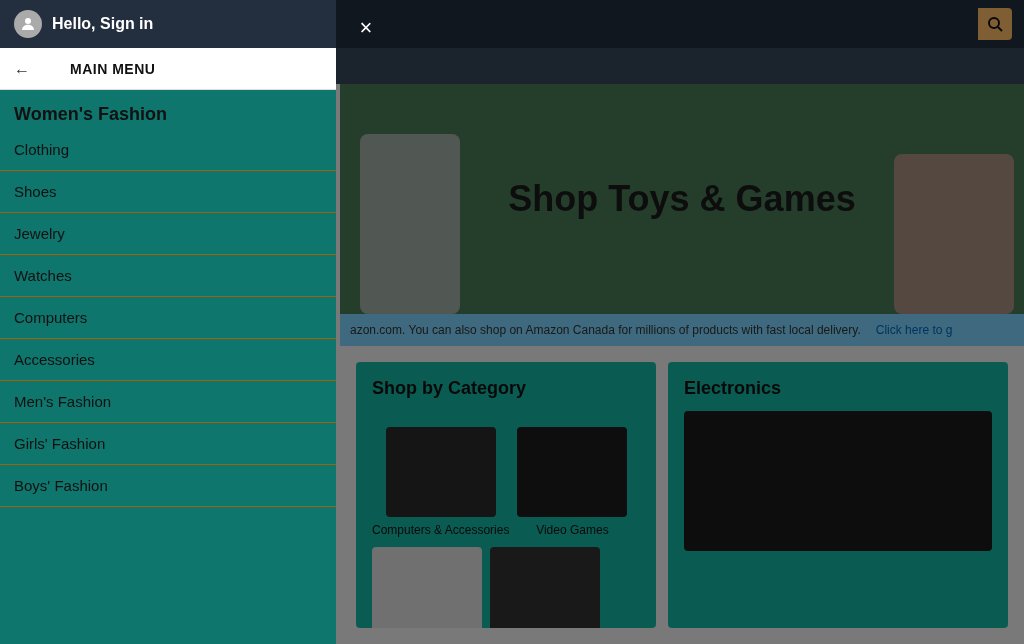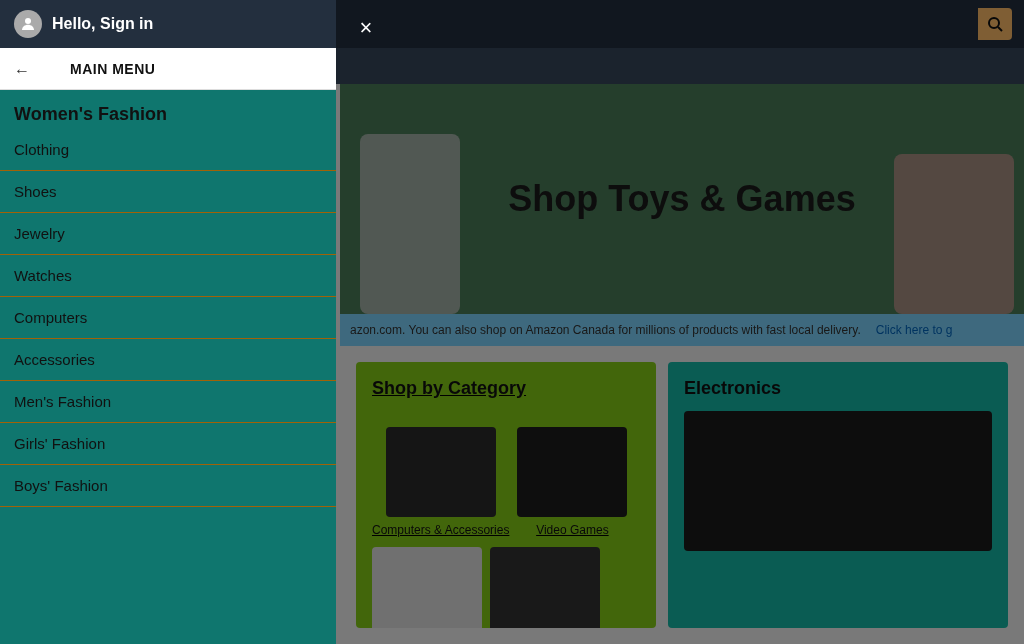--- a/index.html
+++ b/index.html
@@ -145,26 +145,25 @@
       width: 684px;
       height: 298px;
       background: #f3f3f3;
       display: flex;
       gap: 12px;
       padding: 16px;
       z-index: 1;
     }
 
     .shop-card {
-      background: #84cc16;
+      background: #14b8a6;
       border-radius: 4px;
       padding: 16px;
       flex: 1;
       overflow: hidden;
-      text-decoration: underline;
     }
 
     .shop-card-title {
       font-size: 18px;
       font-weight: bold;
       color: #111;
       margin-bottom: 12px;
     }
 
     .shop-card-items {

